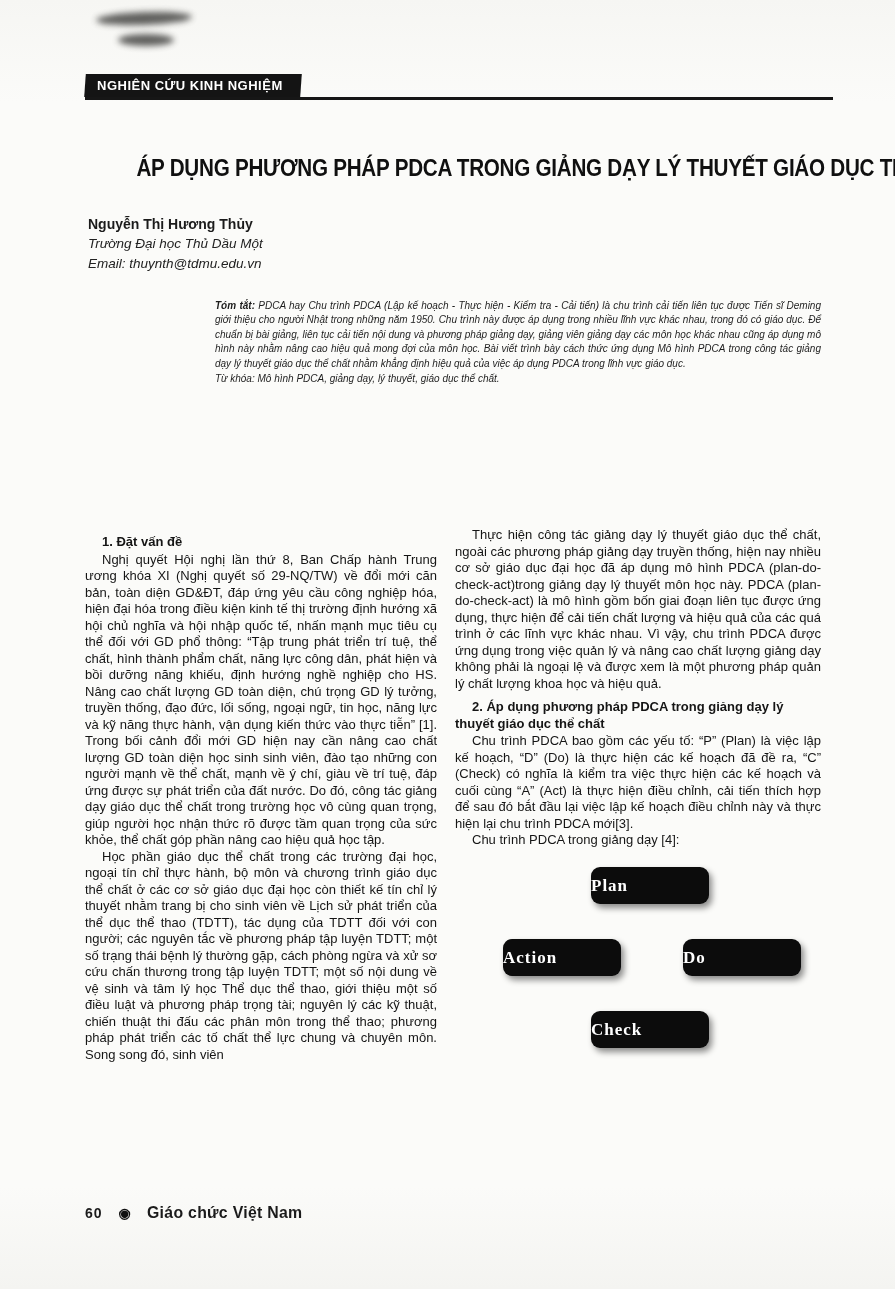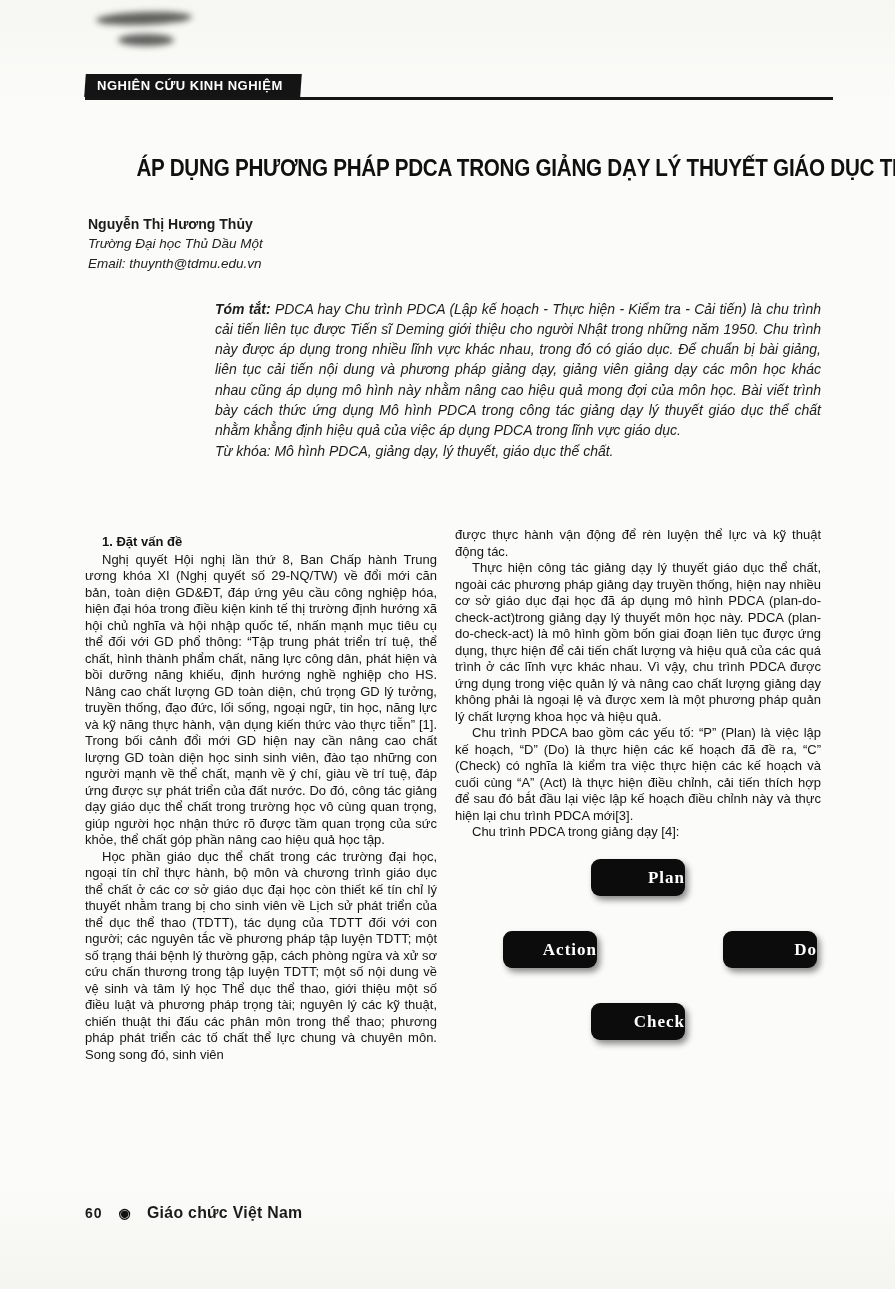--- a/index.html
+++ b/index.html
@@ -45,21 +45,21 @@
   }
 
   
   .author-block { position: absolute; left: 88px; top: 214px; font-size: 13.5px; line-height: 1.45; }
   .author-name { font-weight: 700; font-size: 14px; }
   .author-affil, .author-email { font-style: italic; color: #222; }
 
   
   .abstract {
     position: absolute; left: 215px; top: 299px; width: 606px;
-    font-style: italic; font-size: 14px; line-height: 1.44;
+    font-style: italic; font-size: 10px; line-height: 1.44;
     text-align: justify; color: #1d1d1d;
   }
   .abstract .label { font-weight: 700; }
   .abstract .meta { text-align: left; margin-top: 1px; }
 
   
   .column {
     position: absolute; top: 527px;
     font-size: 13px; line-height: 1.27; text-align: justify;
     color: #151515;
@@ -67,30 +67,30 @@
   .col-left  { left: 85px;  width: 352px; }
   .col-right { left: 455px; width: 366px; }
   .para { text-indent: 17px; margin: 0; }
   .para.no-indent { text-indent: 0; }
   .sec-heading { font-weight: 700; text-indent: 17px; margin: 7px 0 1px 0; text-align: left; }
 
   
   .diagram { position: relative; width: 100%; height: 212px; margin-top: 14px; }
   .node {
     position: absolute;
-    width: 94px; padding: 8px 0;
+    width: 118px; padding: 8px 0;
     background: #0c0c0c; color: #ffffff;
     font-family: "Liberation Serif", serif;
     font-weight: 700; font-size: 17px; letter-spacing: 1px;
-    text-align: right; border-radius: 9px;
+    text-align: left; border-radius: 9px;
     box-shadow: 3px 4px 6px rgba(0,0,0,0.45);
   }
   .node-plan   { left: calc(50% - 47px); top: 4px; }
   .node-action { left: 48px;  top: 76px; }
-  .node-do     { right: 4px; top: 76px; }
+  .node-do     { right: 20px; top: 76px; }
   .node-check  { left: calc(50% - 47px); top: 148px; }
 
   
   .footer {
     position: absolute; left: 85px; top: 1203px;
     display: flex; align-items: center; gap: 16px;
     font-weight: 700;
   }
   .footer .pagenum { font-size: 14px; letter-spacing: 1px; }
   .footer .logo { font-size: 14px; color: #111; }
@@ -123,22 +123,22 @@
     <div class="meta">Từ khóa: Mô hình PDCA, giảng dạy, lý thuyết, giáo dục thể chất.</div>
   </div>
 
   <div class="column col-left">
     <div class="sec-heading">1. Đặt vấn đề</div>
     <p class="para">Nghị quyết Hội nghị lần thứ 8, Ban Chấp hành Trung ương khóa XI (Nghị quyết số 29-NQ/TW) về đổi mới căn bản, toàn diện GD&amp;ĐT, đáp ứng yêu cầu công nghiệp hóa, hiện đại hóa trong điều kiện kinh tế thị trường định hướng xã hội chủ nghĩa và hội nhập quốc tế, nhấn mạnh mục tiêu cụ thể đối với GD phổ thông: “Tập trung phát triển trí tuệ, thể chất, hình thành phẩm chất, năng lực công dân, phát hiện và bồi dưỡng năng khiếu, định hướng nghề nghiệp cho HS. Nâng cao chất lượng GD toàn diện, chú trọng GD lý tưởng, truyền thống, đạo đức, lối sống, ngoại ngữ, tin học, năng lực và kỹ năng thực hành, vận dụng kiến thức vào thực tiễn” [1]. Trong bối cảnh đổi mới GD hiện nay cần nâng cao chất lượng GD toàn diện học sinh sinh viên, đào tạo những con người mạnh về thể chất, mạnh về ý chí, giàu về trí tuệ, đáp ứng được sự phát triển của đất nước. Do đó, công tác giảng dạy giáo dục thể chất trong trường học vô cùng quan trọng, giúp người học nhận thức rõ được tầm quan trọng của sức khỏe, thể chất góp phần nâng cao hiệu quả học tập.</p>
     <p class="para">Học phần giáo dục thể chất trong các trường đại học, ngoại tín chỉ thực hành, bộ môn và chương trình giáo dục thể chất ở các cơ sở giáo dục đại học còn thiết kế tín chỉ lý thuyết nhằm trang bị cho sinh viên về Lịch sử phát triển của thể dục thể thao (TDTT), tác dụng của TDTT đối với con người; các nguyên tắc về phương pháp tập luyện TDTT; một số trạng thái bệnh lý thường gặp, cách phòng ngừa và xử sơ cứu chấn thương trong tập luyện TDTT; một số nội dung về vệ sinh và tâm lý học Thể dục thể thao, giới thiệu một số điều luật và phương pháp trọng tài; nguyên lý các kỹ thuật, chiến thuật thi đấu các phân môn trong thể thao; phương pháp phát triển các tố chất thể lực chung và chuyên môn. Song song đó, sinh viên</p>
   </div>
 
   <div class="column col-right">
-    <p class="para no-indent">được thực hành vận động để rèn luyện thể lực và kỹ thuật động tác.</p>
     <p class="para">Thực hiện công tác giảng dạy lý thuyết giáo dục thể chất, ngoài các phương pháp giảng dạy truyền thống, hiện nay nhiều cơ sở giáo dục đại học đã áp dụng mô hình PDCA (plan-do-check-act)trong giảng dạy lý thuyết môn học này. PDCA (plan-do-check-act) là mô hình gồm bốn giai đoạn liên tục được ứng dụng, thực hiện để cải tiến chất lượng và hiệu quả của các quá trình ở các lĩnh vực khác nhau. Vì vậy, chu trình PDCA được ứng dụng trong việc quản lý và nâng cao chất lượng giảng dạy không phải là ngoại lệ và được xem là một phương pháp quản lý chất lượng khoa học và hiệu quả.</p>
+    <div class="sec-heading">2. Áp dụng phương pháp PDCA trong giảng dạy lý thuyết giáo dục thể chất</div>
     <p class="para">Chu trình PDCA bao gồm các yếu tố: “P” (Plan) là việc lập kế hoạch, “D” (Do) là thực hiện các kế hoạch đã đề ra, “C” (Check) có nghĩa là kiểm tra việc thực hiện các kế hoạch và cuối cùng “A” (Act) là thực hiện điều chỉnh, cải tiến thích hợp để sau đó bắt đầu lại việc lập kế hoạch điều chỉnh này và thực hiện lại chu trình PDCA mới[3].</p>
     <p class="para">Chu trình PDCA trong giảng dạy [4]:</p>
 
     <div class="diagram">
       <div class="node node-plan">Plan</div>
       <div class="node node-action">Action</div>
       <div class="node node-do">Do</div>
       <div class="node node-check">Check</div>
     </div>
   </div>

